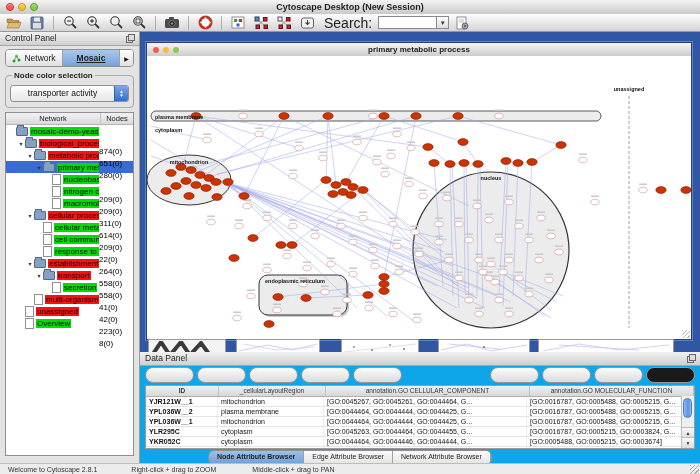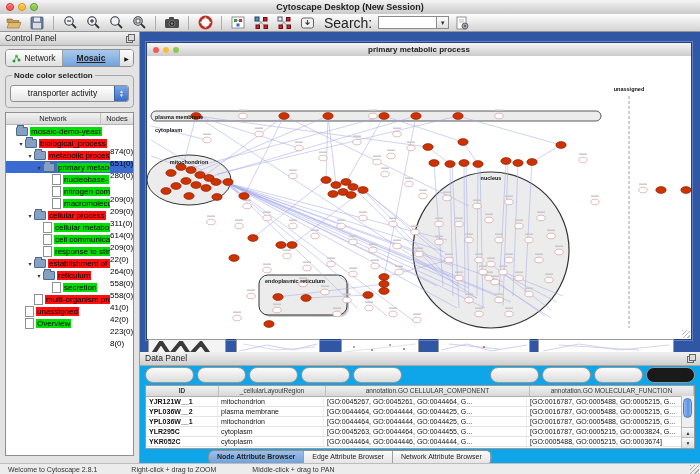--- a/index.html
+++ b/index.html
@@ -53,21 +53,21 @@
   .trow{display:flex;align-items:center;height:12px;white-space:nowrap;}
   .trow.sel{background:#3a6bd0;}
   .trow .ind{flex:0 0 auto;height:1px;}
   .tri{width:8px;flex:0 0 auto;font-size:6px;color:#333;text-align:center;}
   .fold{flex:0 0 auto;width:10px;height:7px;background:#86a0c2;border:1px solid #4f6a90;border-radius:1px;margin-right:2px;position:relative;}
   .fold::before{content:'';position:absolute;top:-3px;left:0;width:5px;height:2px;background:#86a0c2;border:1px solid #4f6a90;border-bottom:none;}
   .file{flex:0 0 auto;width:7px;height:9px;background:#fff;border:1px solid #909090;margin-right:2px;}
   .tlab{font-size:8px;color:#000;padding:0 1px;overflow:hidden;max-width:72px;flex:0 1 auto;}
   .tlab.green{background:#00dd00;}
   .tlab.red{background:#ff1010;}
-  .tnum{margin-left:auto;width:23px;flex:0 0 auto;font-size:8px;color:#000;margin-top:41px;}
+  .tnum{margin-left:auto;width:34px;flex:0 0 auto;font-size:8px;color:#000;margin-top:41px;}
   .trow.sel .tnum{color:#fff;}
   
   .mdi{position:absolute;left:140px;top:32px;width:560px;height:320px;background:#3157a4;overflow:hidden;}
   .netwin{position:absolute;left:6px;top:10px;width:546px;height:298px;background:#fff;
     border:1px solid #24407e;box-shadow:0 0 0 1px #5f83c6;box-sizing:border-box;}
   .netwin .wtitle{height:13px;background:linear-gradient(#f6f6f6,#cccccc);border-bottom:1px solid #8e8e8e;position:relative;}
   .wtl{position:absolute;top:3.5px;width:6px;height:6px;border-radius:50%;}
   .wtl.red{left:6px;background:#f25a52;}
   .wtl.yel{left:16px;background:#f9bd3c;}
   .wtl.grn{left:26px;background:#8ec953;}
@@ -365,21 +365,21 @@
             <span class="ind" style="width: 20px;"></span>
             <span class="tri">▾</span>
             <span class="fold"></span>
             <span class="tlab red">establishment of lo</span>
             <span class="tnum">558(0)</span>
           </div>
           <div class="trow">
             <span class="ind" style="width: 29px;"></span>
             <span class="tri">▾</span>
             <span class="fold"></span>
-            <span class="tlab red">reticulum</span>
+            <span class="tlab red">transport</span>
             <span class="tnum">558(0)</span>
           </div>
           <div class="trow">
             <span class="ind" style="width: 38px;"></span>
             <span class="tri"></span>
             <span class="file"></span>
             <span class="tlab green">secretion</span>
             <span class="tnum">41(0)</span>
           </div>
           <div class="trow">

